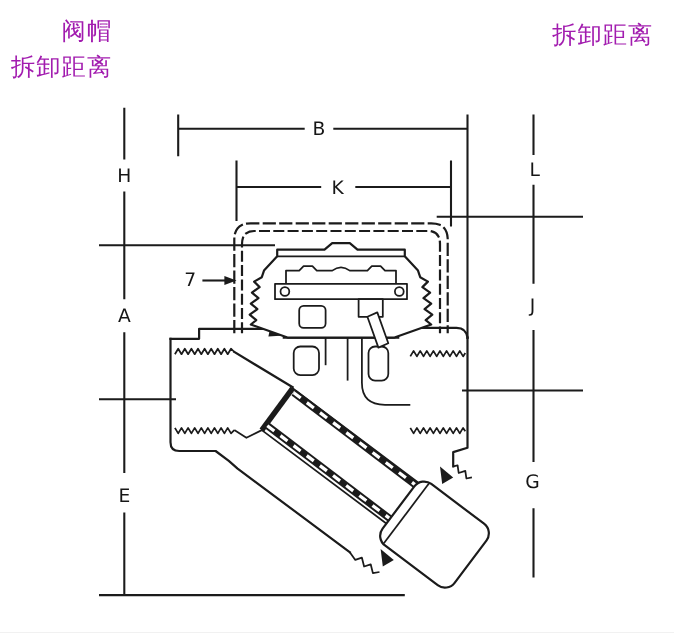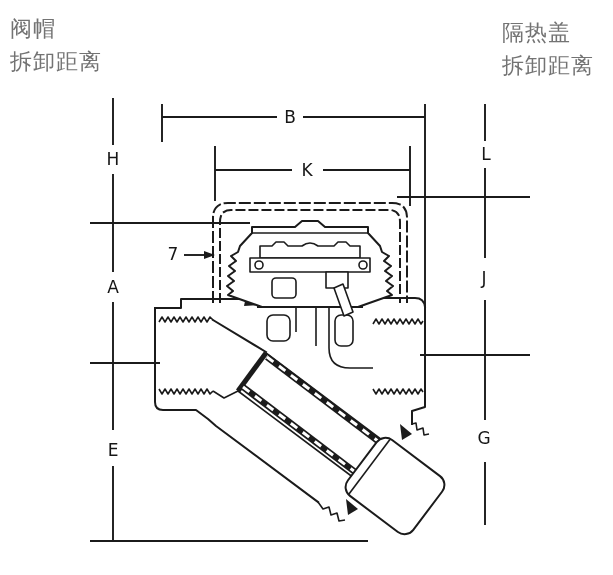--- a/index.html
+++ b/index.html
@@ -1,22 +1,22 @@
 <!DOCTYPE html>
 <html><head>
 <meta charset="utf-8">
 <style>
   html,body{margin:0;padding:0;background:#e8e8e8;}
   .canvas{
     position:relative;width:613px;height:575px;background:#ffffff;
     font-family:"DejaVu Sans","Liberation Sans",sans-serif;overflow:hidden;
   }
   .cjk-label{
-    position:absolute;color:#737373;font-size:22px;line-height:33px;
-    letter-spacing:1px;white-space:nowrap;
+    position:absolute;color:#a21caf;font-size:22px;line-height:33px;
+    letter-spacing:1px;white-space:nowrap;text-align:right;
   }
   .cjk-label div{white-space:nowrap;}
   svg{position:absolute;left:0;top:0;}
   svg text{
     font-family:"DejaVu Sans","Liberation Sans",sans-serif;
     font-size:17px;font-weight:500;fill:#161616;
   }
   .ink{stroke:#1b1b1b;fill:none;stroke-width:2;stroke-linecap:square;stroke-linejoin:round;}
   .thin{stroke:#1b1b1b;fill:none;stroke-width:1.6;stroke-linejoin:round;}
   .dim{stroke:#1b1b1b;fill:none;stroke-width:1.9;stroke-linecap:butt;}
@@ -27,21 +27,20 @@
 <body>
 
 <div class="canvas">
 
   <div class="cjk-label" style="left:10px;top:12px;">
     <div>阀帽</div>
     <div>拆卸距离</div>
   </div>
 
   <div class="cjk-label" style="left:502px;top:16px;">
-    <div>隔热盖</div>
     <div>拆卸距离</div>
   </div>
 
   <svg width="613" height="575" viewBox="0 0 613 575">
 
     <g>
 
       <path class="dim" d="M113,98 V145 M113,174 V272 M113,302 V430 M113,466 V541"></path>
 
       <path class="dim" d="M90,223 H250 M90,363 H160 M90,541 H368"></path>

